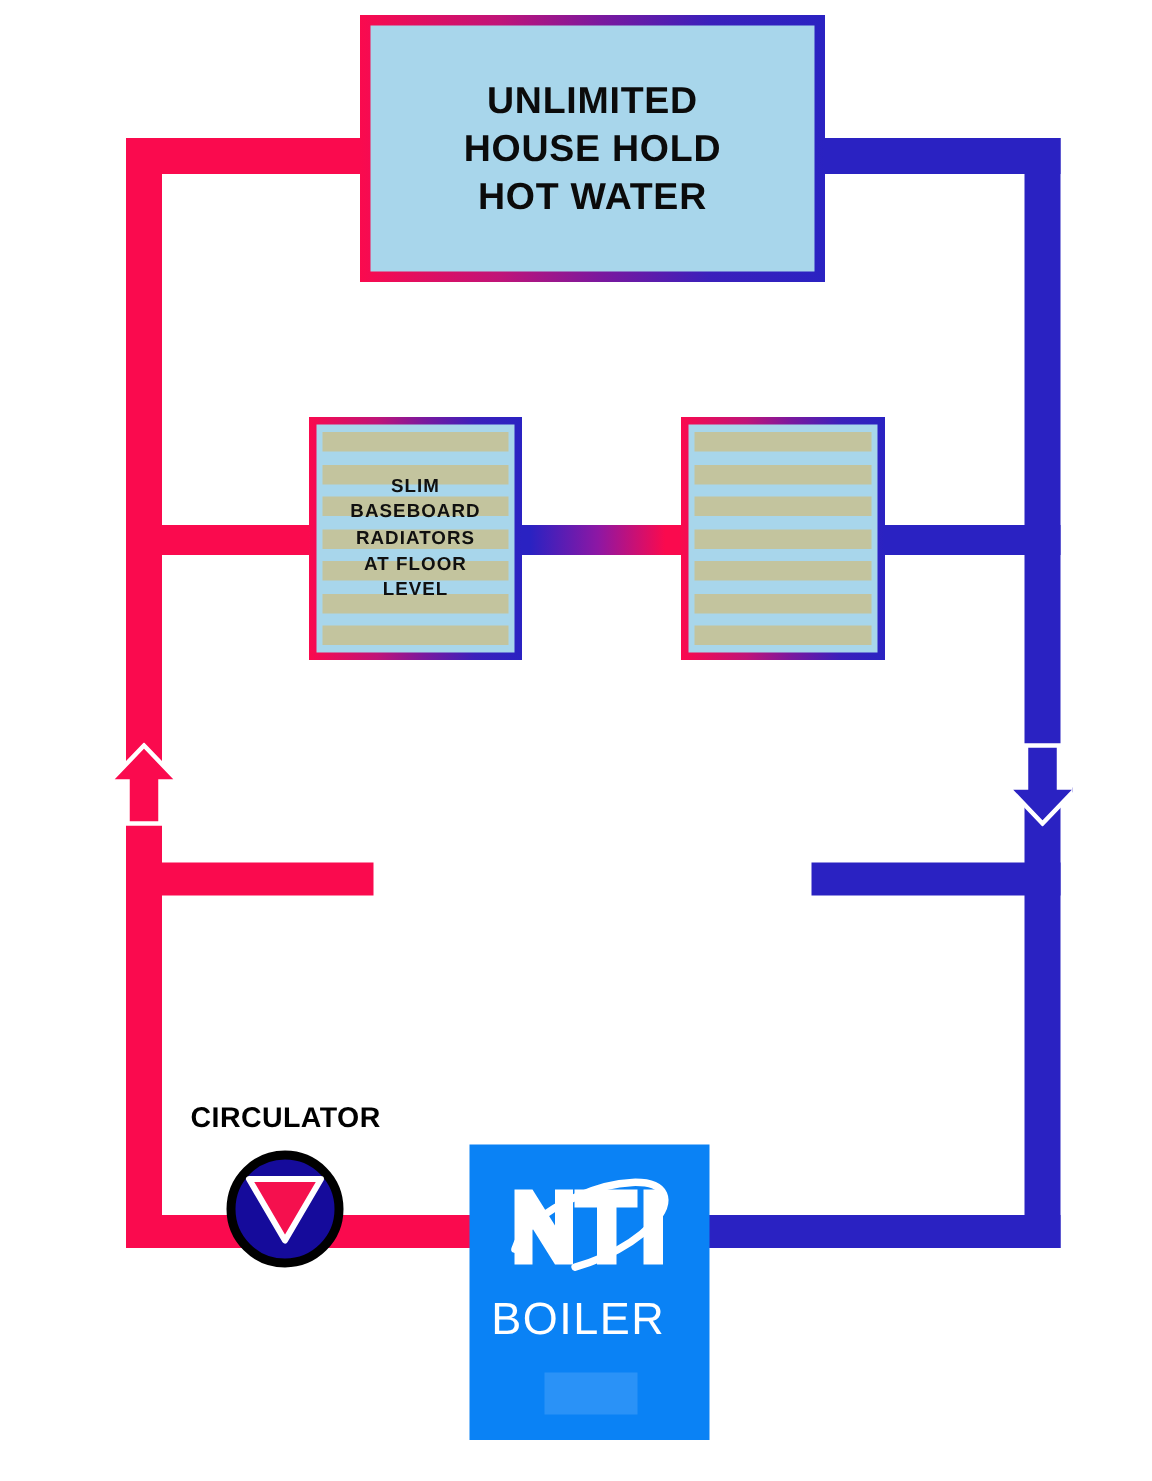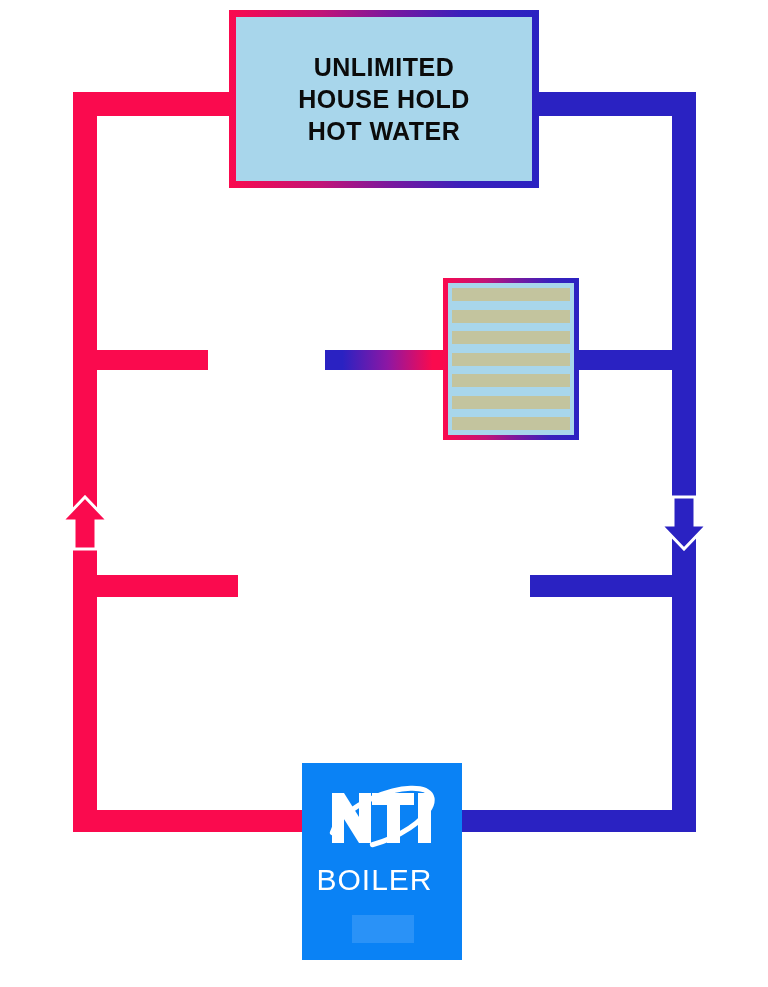--- a/index.html
+++ b/index.html
@@ -6,20 +6,21 @@
   body{
     font-family:"Liberation Sans", sans-serif;
     -webkit-font-smoothing:antialiased;
   }
   #stage{
     position:relative;
     width:704px;
     height:987px;
     background:#ffffff;
     overflow:hidden;
+    margin-left:11px;
   }
 
   
   .pipe{position:absolute;}
   .pipe-red{background:#FA0A4E;}
   .pipe-blue{background:#2A22C2;}
   .pipe-grad-br{background:linear-gradient(to right,#2A22C2 0%,#2A22C2 14%,#8D17A4 50%,#FA0A4E 86%,#FA0A4E 100%);}
 
   
   .bigbox{
@@ -153,20 +154,36 @@
   <div class="pipe pipe-grad-br" style="left:325px;top:350px;width:125px;height:20px;"></div>
 
   <div class="bigbox" style="left:229px;top:10px;width:310px;height:178px;">
     <div class="bigbox-inner">
       <div class="bigbox-label" style="white-space:pre-line;">UNLIMITED
 HOUSE HOLD
 HOT WATER</div>
     </div>
   </div>
 
+  <div class="radbox" style="left:195px;top:278px;width:142px;height:162px;">
+    <div class="radbox-inner">
+      <div class="fin"></div>
+      <div class="fin"></div>
+      <div class="fin"></div>
+      <div class="fin"></div>
+      <div class="fin"></div>
+      <div class="fin"></div>
+      <div class="fin"></div>
+      <div class="radbox-label" style="white-space:pre-line;">SLIM
+BASEBOARD
+RADIATORS
+AT FLOOR
+LEVEL</div>
+    </div>
+  </div>
 
   <div class="radbox" style="left:443px;top:278px;width:136px;height:162px;">
     <div class="radbox-inner">
       <div class="fin"></div>
       <div class="fin"></div>
       <div class="fin"></div>
       <div class="fin"></div>
       <div class="fin"></div>
       <div class="fin"></div>
       <div class="fin"></div>
@@ -179,20 +196,27 @@
       <path d="M27 2 L50 26 L38 26 L38 54 L16 54 L16 26 L4 26 Z" fill="#FA0A4E" stroke="#ffffff" stroke-width="3"></path>
     </svg>
   </div>
 
   <div class="arrow" style="left:658px;top:495px;width:52px;height:56px;">
     <svg width="52" height="56" viewBox="0 0 52 56">
       <path d="M26 54 L3 30 L15 30 L15 2 L37 2 L37 30 L49 30 Z" fill="#2A22C2" stroke="#ffffff" stroke-width="3"></path>
     </svg>
   </div>
 
+  <div class="circulator-wrap" style="left:112px;top:735px;width:145px;height:110px;">
+    <div class="circ-label" style="left:4px;top:0px;">CIRCULATOR</div>
+    <div class="circ-circle" style="left:28px;top:32px;width:78px;height:78px;"></div>
+    <svg width="56" height="48" style="position:absolute;left:39px;top:47px;" viewBox="0 0 56 48">
+      <path d="M4 4 L52 4 L28 45 Z" fill="#F5104E" stroke="#ffffff" stroke-width="4" stroke-linejoin="round"></path>
+    </svg>
+  </div>
 
   <div class="boiler" style="left:302px;top:763px;width:160px;height:197px;">
 
     <div class="nti-logo" style="top:14px;height:78px;">
       <svg width="160" height="78" viewBox="0 0 160 78">
 
         <ellipse cx="80" cy="41" rx="54" ry="22" fill="none" stroke="#ffffff" stroke-width="5" transform="rotate(-24 80 41)" stroke-dasharray="118 50" stroke-dashoffset="36" stroke-linecap="round"></ellipse>
 
         <g fill="#ffffff">
 

